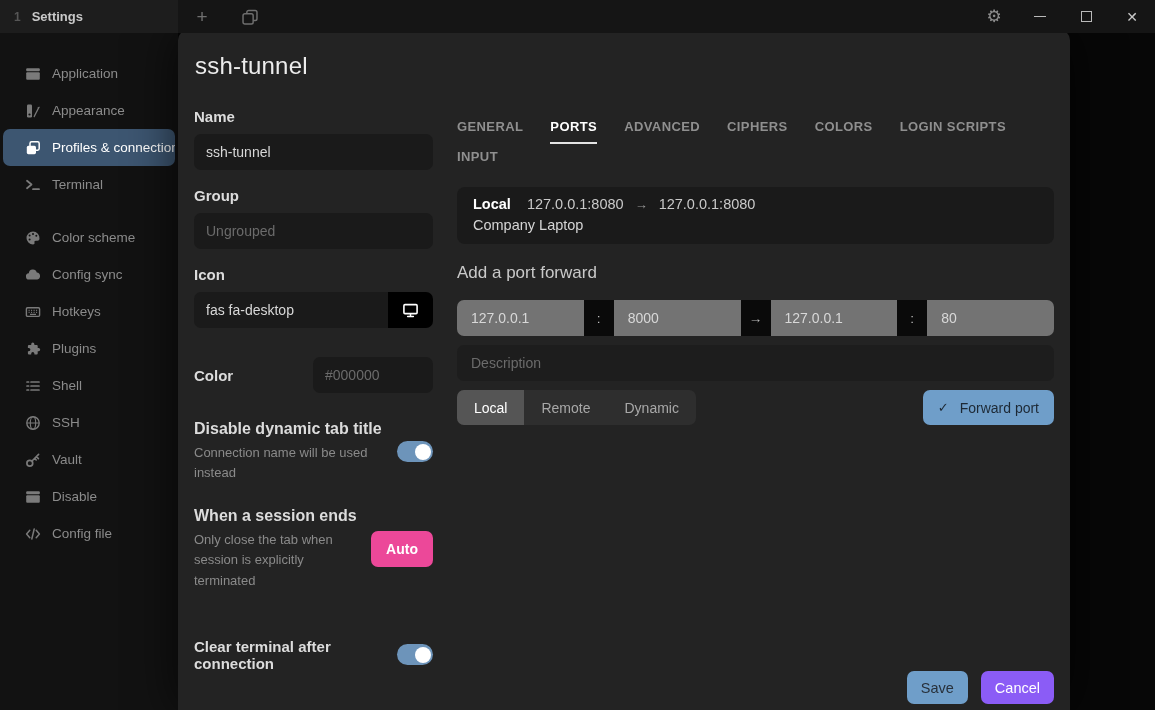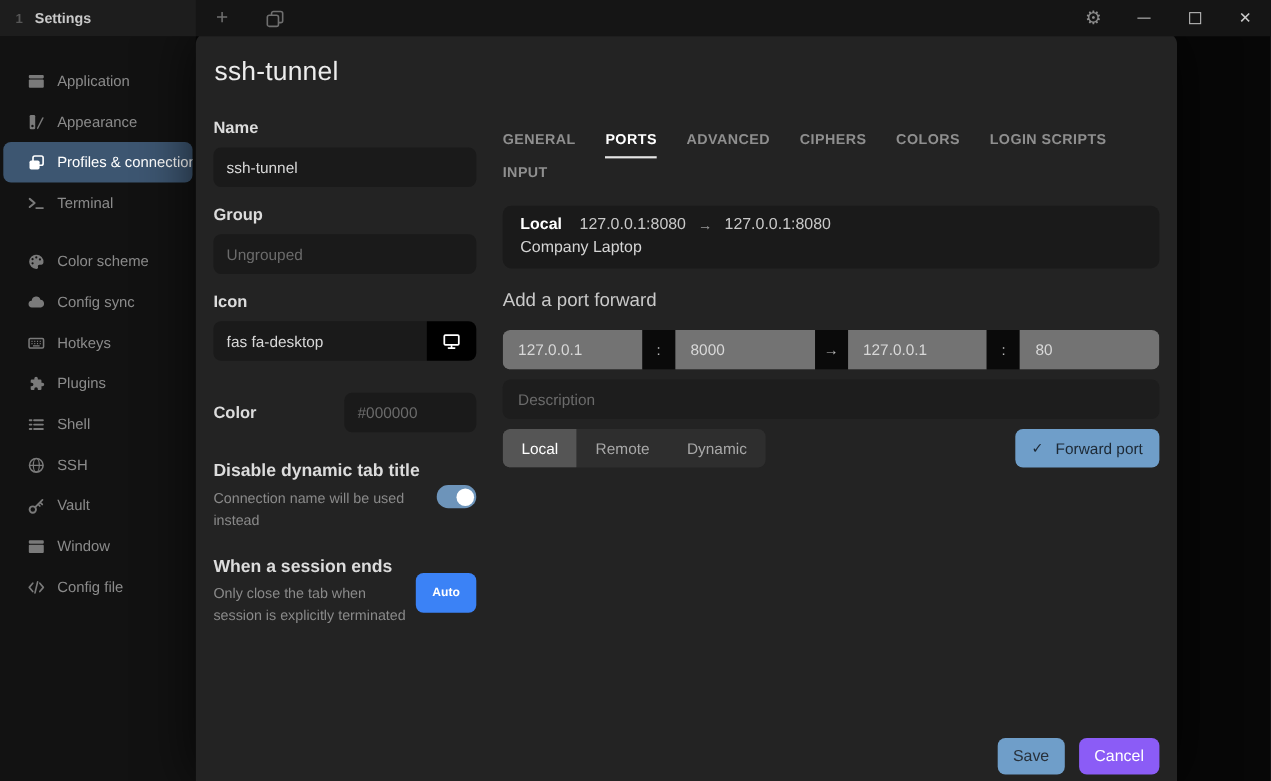--- a/index.html
+++ b/index.html
@@ -44,21 +44,21 @@
   .icon-btn { flex:0 0 45px; background:#000; border:none; border-radius:0 7px 7px 0; color:#fff; display:flex; align-items:center; justify-content:center; cursor:pointer; }
   .color-row { display:flex; align-items:center; justify-content:space-between; margin:29px 0 27px; }
   .color-row .text-input { width:120px; }
   .toggle-row { display:flex; gap:8px; margin-bottom:24px; }
   .toggle-text { flex:1; }
   .toggle-title { font-size:16px; font-weight:600; color:#dcdcdc; margin-bottom:5px; }
   .toggle-desc { font-size:13px; color:#8a8a8a; line-height:1.55; }
   .switch { width:36px; height:21px; border-radius:11px; background:#6d94ba; position:relative; flex:0 0 36px; align-self:center; cursor:pointer; }
   .switch::after { content:""; position:absolute; right:2.5px; top:2.5px; width:16px; height:16px; background:#fff; border-radius:50%; }
   .session-row { margin-bottom:22px; }
-  .auto-btn { background:#3b82f6; border:none; color:#fff; font-size:11px; font-weight:600; border-radius:7px; padding:0 15px; height:36px; align-self:center; font-family:inherit; cursor:pointer; }
+  .auto-btn { background:#ec4899; border:none; color:#fff; font-size:14px; font-weight:600; border-radius:7px; padding:0 15px; height:36px; align-self:center; font-family:inherit; cursor:pointer; }
   .clear-row { display:flex; align-items:center; gap:13px; margin-top:47px; }
   .clear-label { font-size:15px; font-weight:600; color:#dcdcdc; }
   .clear-row .switch { align-self:auto; }
   
   .tabs { display:flex; flex-wrap:wrap; column-gap:27px; margin:6px 0 13px; }
   .tab-item { font-size:13px; font-weight:700; letter-spacing:.4px; color:#8f8f8f; line-height:25px; padding-bottom:3px; border-bottom:2px solid transparent; cursor:pointer; white-space:nowrap; }
   .tab-item.active { color:#fff; border-color:#e4e4e4; }
   .port-card { background:#1a1a1a; border-radius:8px; padding:9px 16px 11px; margin-bottom:19px; cursor:pointer; }
   .port-line1 { display:flex; gap:11px; font-size:14.5px; color:#c9c9c9; align-items:center; }
   .port-type { font-weight:700; color:#fff; margin-right:5px; }
@@ -192,21 +192,21 @@
       <circle cx="4.8" cy="11.2" r="2.9" fill="none" stroke="currentColor" stroke-width="1.7"></circle>
       <path d="M7 9 L13.6 2.4 M11.4 4.6 l2 2 M9.6 6.4 l1.6 1.6" stroke="currentColor" stroke-width="1.6" stroke-linecap="round"></path>
     </svg>
     <span>Vault</span>
   </div>
   <div class="side-item">
     <svg width="16" height="16" viewBox="0 0 16 16">
       <rect x="1.2" y="2.2" width="13.6" height="3.1" rx="1" fill="currentColor"></rect>
       <rect x="1.2" y="6.2" width="13.6" height="7.6" rx="1" fill="currentColor"></rect>
     </svg>
-    <span>Window</span>
+    <span>Disable</span>
   </div>
   <div class="side-item">
     <svg width="16" height="16" viewBox="0 0 16 16">
       <path d="M4.8 4.2 L1.6 8 L4.8 11.8 M11.2 4.2 L14.4 8 L11.2 11.8 M9.2 3 L6.8 13" fill="none" stroke="currentColor" stroke-width="1.5" stroke-linecap="round" stroke-linejoin="round"></path>
     </svg>
     <span>Config file</span>
   </div>
 </div>
 
 <div class="modal">
@@ -249,20 +249,24 @@
       </div>
 
       <div class="toggle-row session-row">
         <div class="toggle-text">
           <div class="toggle-title">When a session ends</div>
           <div class="toggle-desc">Only close the tab when session is explicitly terminated</div>
         </div>
         <button class="auto-btn">Auto</button>
       </div>
 
+      <div class="clear-row">
+        <span class="clear-label">Clear terminal after connection</span>
+        <div class="switch"></div>
+      </div>
     </div>
 
     <div class="right-col">
       <div class="tabs">
         <div class="tab-item">GENERAL</div>
         <div class="tab-item active">PORTS</div>
         <div class="tab-item">ADVANCED</div>
         <div class="tab-item">CIPHERS</div>
         <div class="tab-item">COLORS</div>
         <div class="tab-item">LOGIN SCRIPTS</div>

